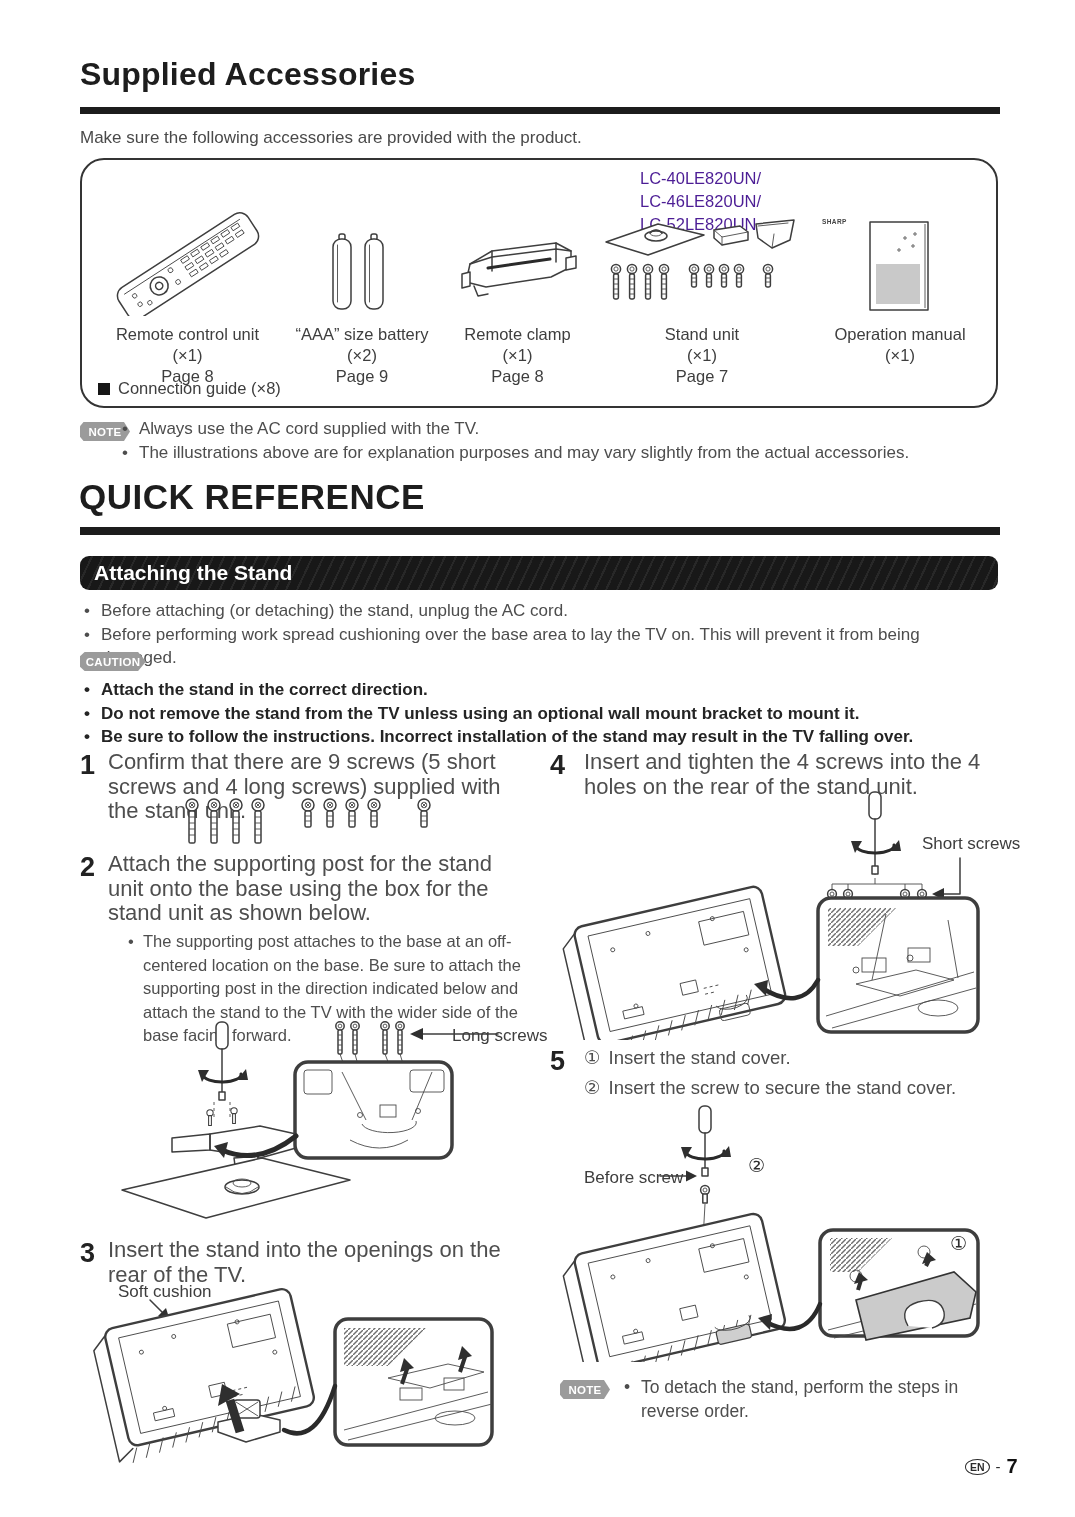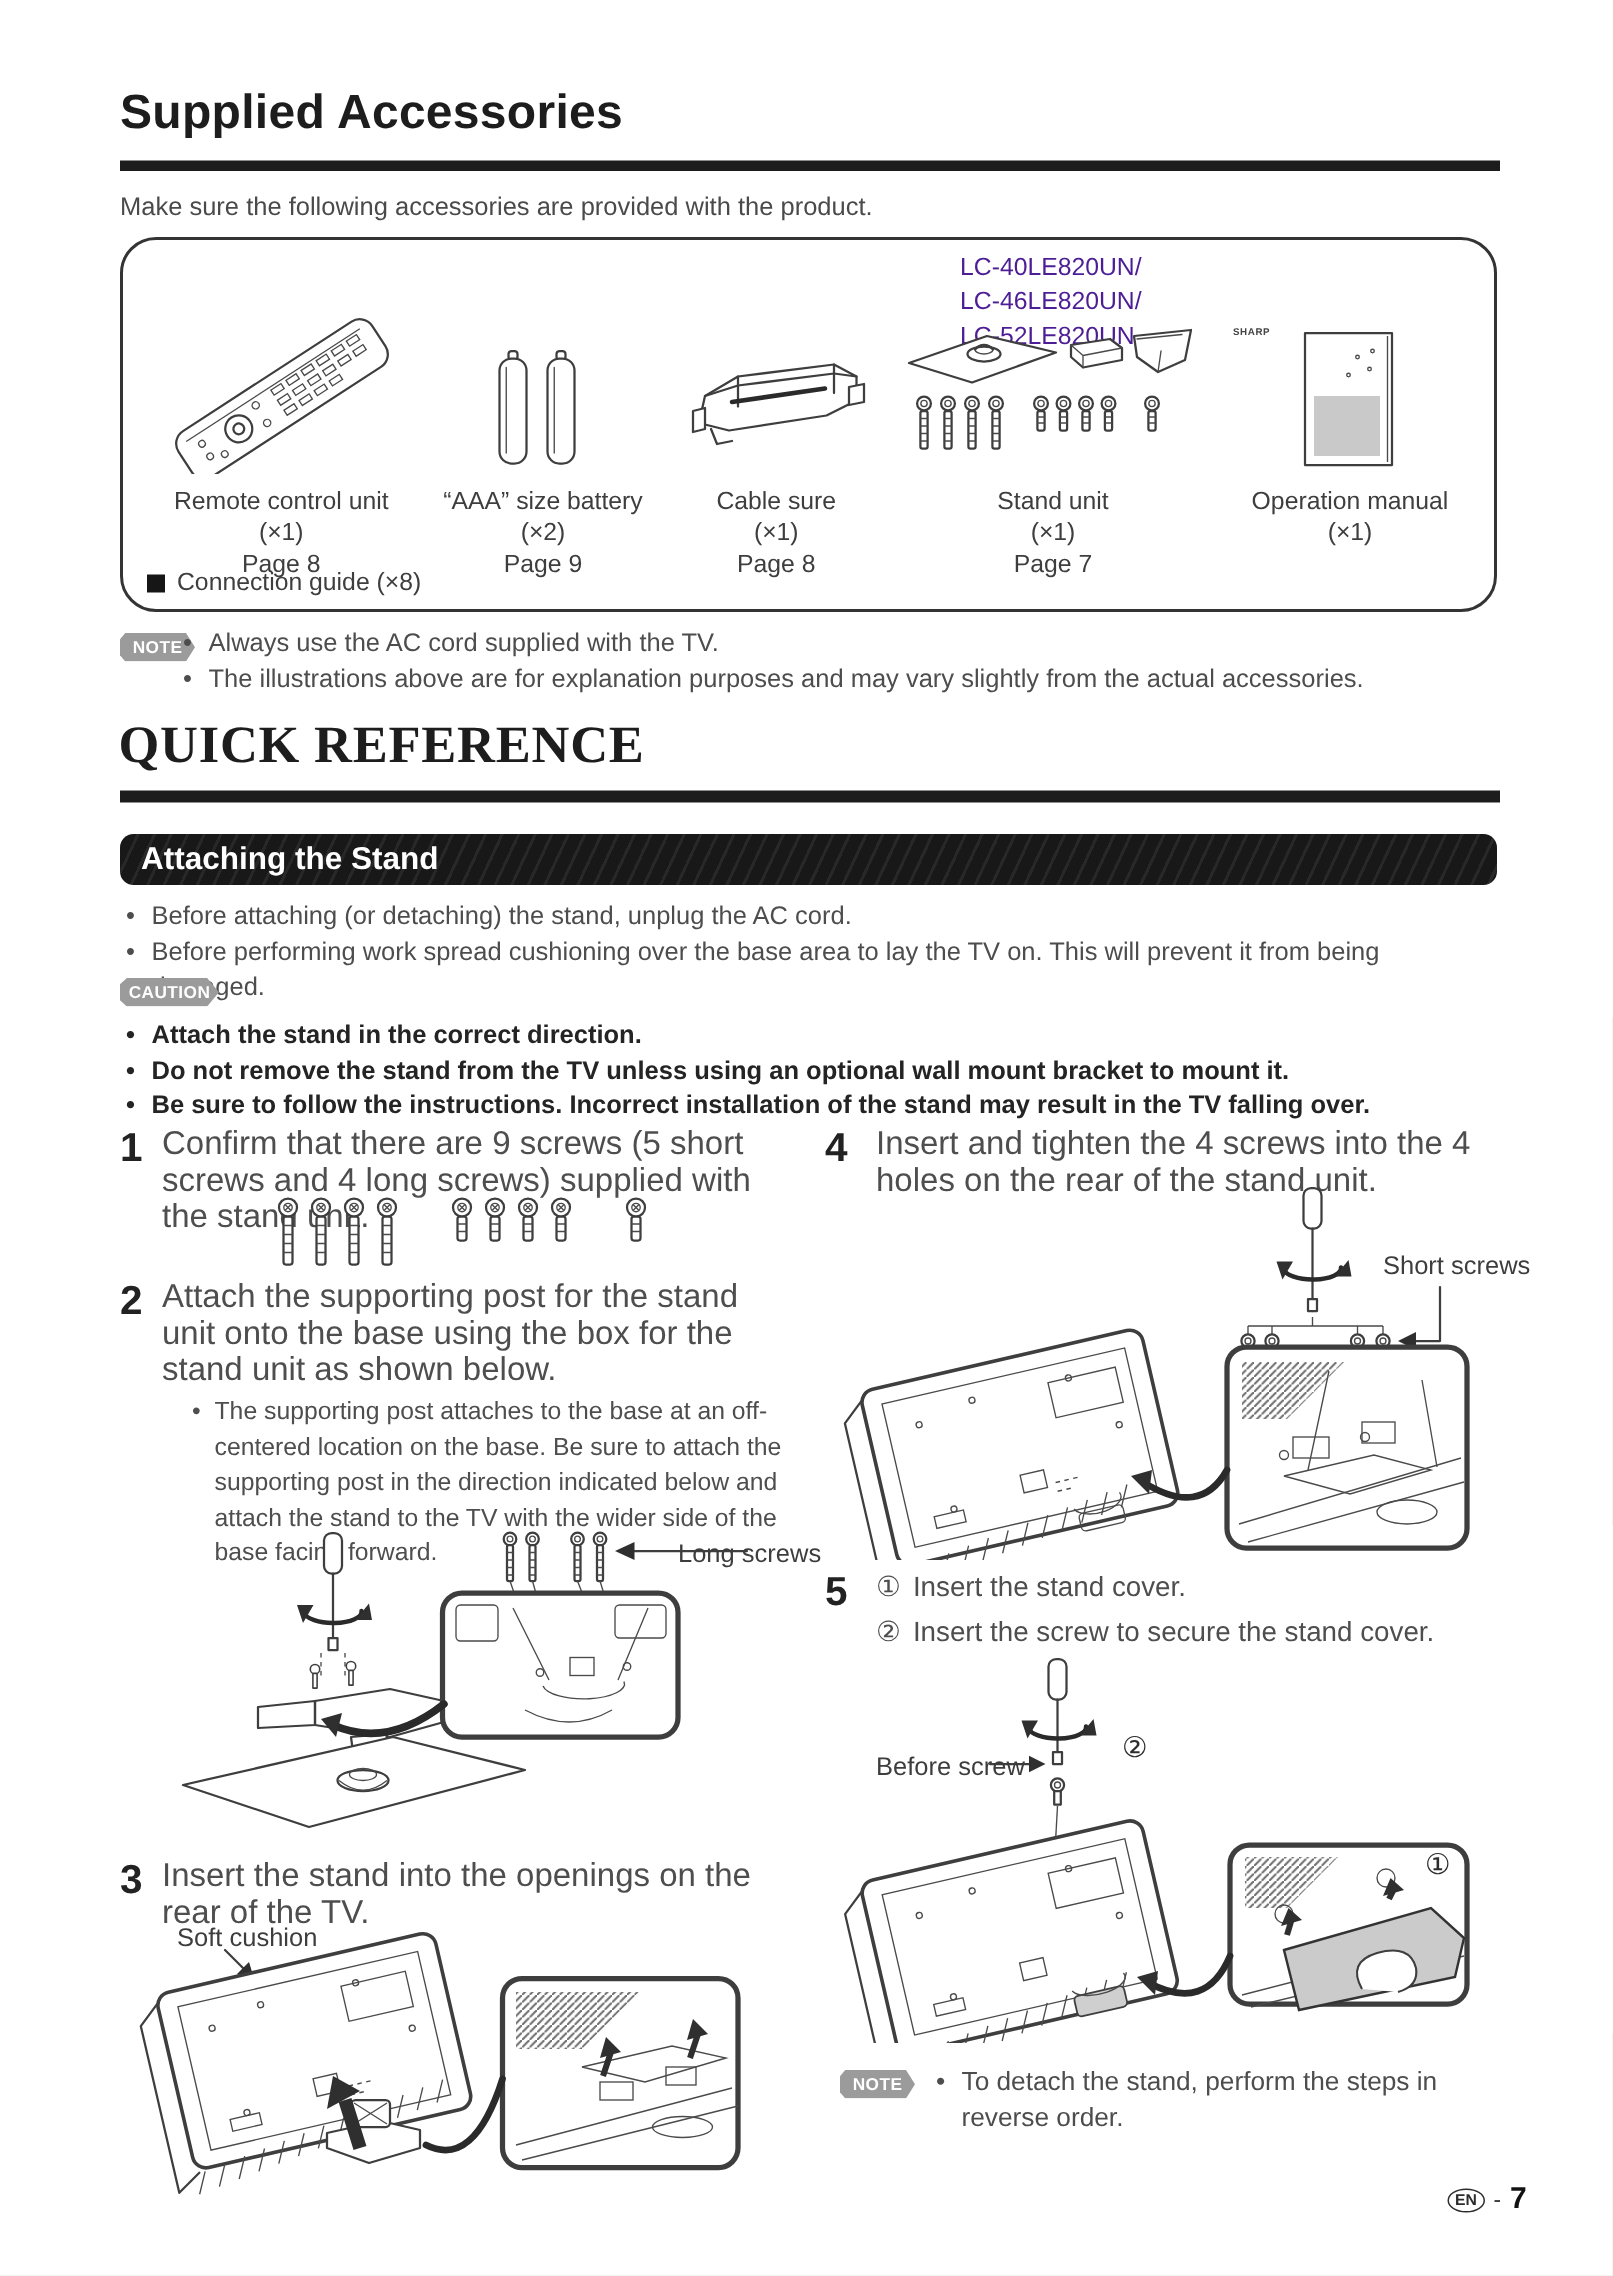--- a/index.html
+++ b/index.html
@@ -142,21 +142,21 @@
             <path class="fillw" d="M12,58 L16,40 L38,27 L102,19 L117,27 L117,43 L97,53 L32,63 Z"></path>
             <path d="M16,40 L38,33 L102,25 L117,27"></path>
             <path d="M38,27 L38,47 M102,19 L102,38"></path>
             <path class="bold" d="M34,44 L96,35"></path>
             <path class="fillw" d="M8,50 L16,48 L16,62 L8,64 Z"></path>
             <path class="fillw" d="M112,34 L122,32 L122,44 L112,46 Z"></path>
             <path d="M20,62 L24,72 L34,70"></path>
           </g>
         </svg>
       </div>
-      <div class="acc-name">Cable sure</div>
+      <div class="acc-name">Remote clamp</div>
       <div class="acc-sub">(×1)</div>
       <div class="acc-sub">Page 8</div>
     </div>
 
     <div class="abs acc-item" style="left:520px;top:48px;width:200px;">
       <div class="acc-icon">
         <svg width="200" height="104" viewBox="0 0 200 104">
           <defs>
             <g id="aL">
                 <circle class="ln fillw" cx="0" cy="5" r="4.6"></circle>
@@ -228,21 +228,21 @@
     <div class="brow">
         <span class="m">•</span>
         <span>Always use the AC cord supplied with the TV.</span>
       </div>
     <div class="brow">
         <span class="m">•</span>
         <span>The illustrations above are for explanation purposes and may vary slightly from the actual accessories.</span>
       </div>
   </div>
 
-  <div class="abs h1-big" style="left:79px;top:477px;font-family:Liberation Serif, serif;">QUICK REFERENCE</div>
+  <div class="abs h1-big" style="left:79px;top:477px;">QUICK REFERENCE</div>
   <div class="abs rule" style="left:80px;top:527px;width:920px;height:8px;"></div>
 
   <div class="abs bar" style="left:80px;top:556px;width:904px;height:34px;">Attaching the Stand</div>
 
   <div class="abs" style="left:84px;top:599px;width:910px;">
     <div class="brow">
         <span class="m">•</span>
         <span>Before attaching (or detaching) the stand, unplug the AC cord.</span>
       </div>
     <div class="brow">

